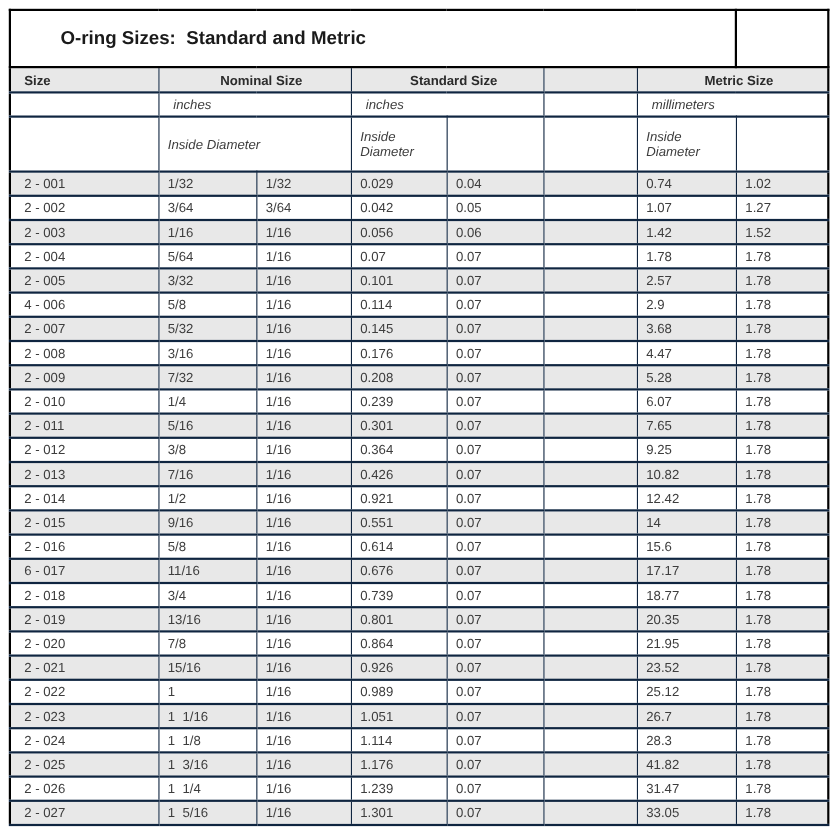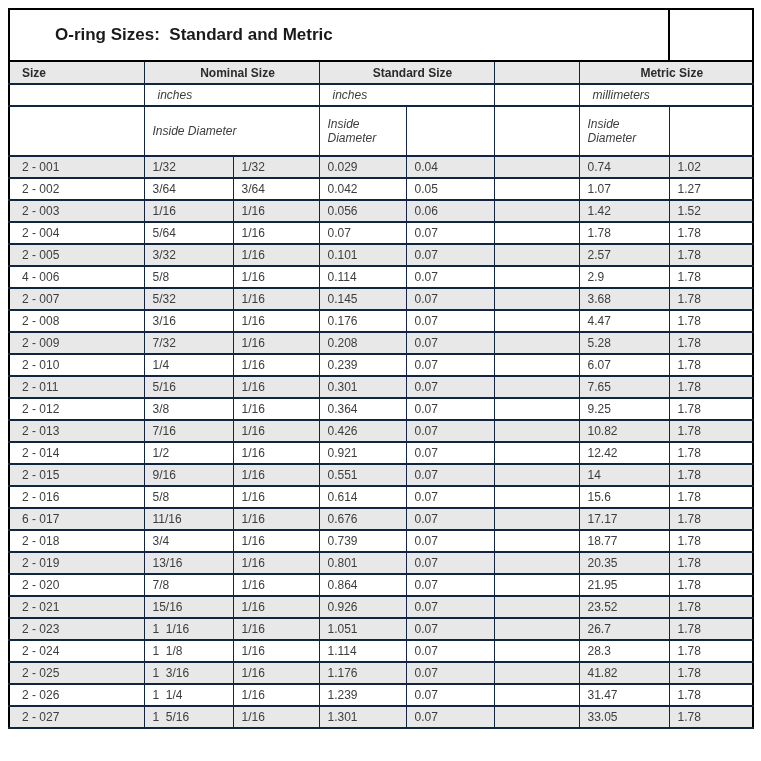--- a/index.html
+++ b/index.html
@@ -297,20 +297,30 @@
       <tr class="alt">
         <td class="c-size">2 - 021</td>
         <td>15/16</td>
         <td>1/16</td>
         <td>0.926</td>
         <td>0.07</td>
         <td></td>
         <td>23.52</td>
         <td>1.78</td>
       </tr>
+      <tr class="norm">
+        <td class="c-size">2 - 022</td>
+        <td>1</td>
+        <td>1/16</td>
+        <td>0.989</td>
+        <td>0.07</td>
+        <td></td>
+        <td>25.12</td>
+        <td>1.78</td>
+      </tr>
       <tr class="alt">
         <td class="c-size">2 - 023</td>
         <td>1  1/16</td>
         <td>1/16</td>
         <td>1.051</td>
         <td>0.07</td>
         <td></td>
         <td>26.7</td>
         <td>1.78</td>
       </tr>

